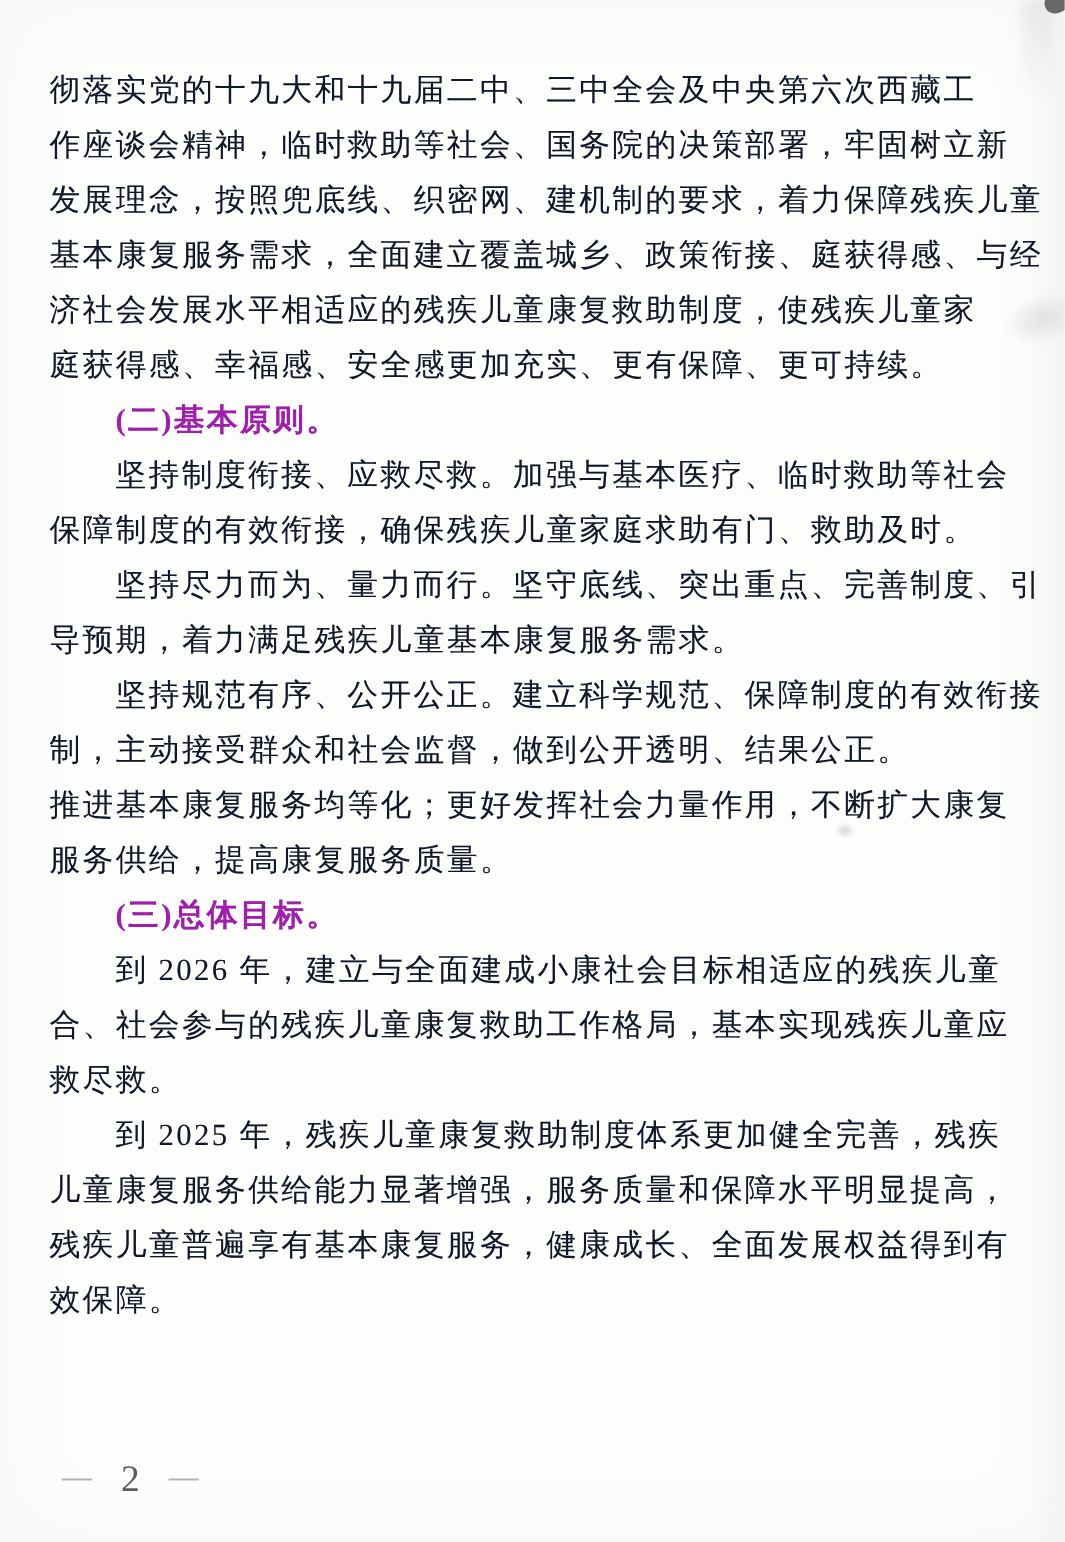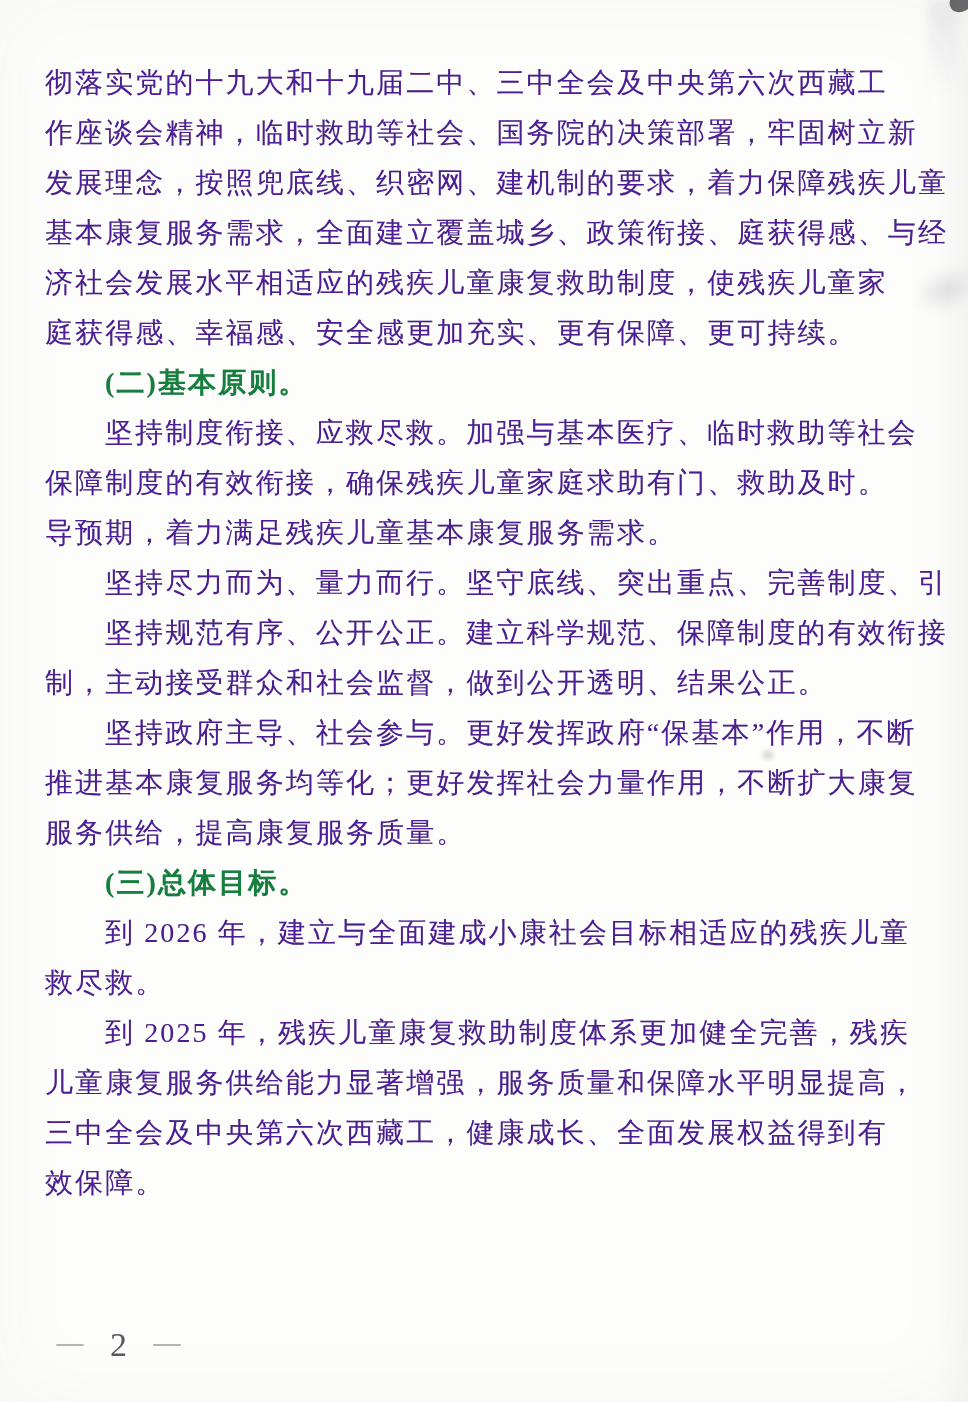--- a/index.html
+++ b/index.html
@@ -30,29 +30,29 @@
     left: 45px;
     top: 58px;
     width: 890px;
   }
   .line {
     height: 50px;
     line-height: 50px;
     font-size: 28px;
     letter-spacing: 2.1px;
     white-space: nowrap;
-    color: #4c1d95;
+    color: #0f172a;
     text-shadow: 0 0 0.6px rgba(126,128,132,0.55);
   }
   .line.para, .line.heading {
     padding-left: 60px;
   }
   .line.heading {
     font-weight: 700;
-    color: #15803d;
+    color: #a21caf;
   }
   .footer {
     position: absolute;
     left: 56px;
     top: 1322px;
     height: 46px;
     display: flex;
     align-items: center;
   }
   .footer .dash {
@@ -116,33 +116,33 @@
   <div class="text-block" id="text-block">
       <div class="line">彻落实党的十九大和十九届二中、三中全会及中央第六次西藏工</div>
       <div class="line">作座谈会精神，临时救助等社会、国务院的决策部署，牢固树立新</div>
       <div class="line">发展理念，按照兜底线、织密网、建机制的要求，着力保障残疾儿童</div>
       <div class="line">基本康复服务需求，全面建立覆盖城乡、政策衔接、庭获得感、与经</div>
       <div class="line">济社会发展水平相适应的残疾儿童康复救助制度，使残疾儿童家</div>
       <div class="line">庭获得感、幸福感、安全感更加充实、更有保障、更可持续。</div>
       <div class="line heading">(二)基本原则。</div>
       <div class="line para">坚持制度衔接、应救尽救。加强与基本医疗、临时救助等社会</div>
       <div class="line">保障制度的有效衔接，确保残疾儿童家庭求助有门、救助及时。</div>
+      <div class="line para">坚持尽力而为、量力而行。坚守底线、突出重点、完善制度、引</div>
       <div class="line">导预期，着力满足残疾儿童基本康复服务需求。</div>
-      <div class="line para">坚持尽力而为、量力而行。坚守底线、突出重点、完善制度、引</div>
       <div class="line para">坚持规范有序、公开公正。建立科学规范、保障制度的有效衔接</div>
       <div class="line">制，主动接受群众和社会监督，做到公开透明、结果公正。</div>
-      <div class="line para">坚持政府主导、社会参与。更好发挥政府“保基本”作用，不断</div>
       <div class="line">推进基本康复服务均等化；更好发挥社会力量作用，不断扩大康复</div>
       <div class="line">服务供给，提高康复服务质量。</div>
       <div class="line heading">(三)总体目标。</div>
       <div class="line para">到 2026 年，建立与全面建成小康社会目标相适应的残疾儿童</div>
+      <div class="line">合、社会参与的残疾儿童康复救助工作格局，基本实现残疾儿童应</div>
       <div class="line">救尽救。</div>
       <div class="line para">到 2025 年，残疾儿童康复救助制度体系更加健全完善，残疾</div>
       <div class="line">儿童康复服务供给能力显著增强，服务质量和保障水平明显提高，</div>
-      <div class="line">三中全会及中央第六次西藏工，健康成长、全面发展权益得到有</div>
+      <div class="line">残疾儿童普遍享有基本康复服务，健康成长、全面发展权益得到有</div>
       <div class="line">效保障。</div>
     </div>
 
   <div class="footer">
     <div class="dash"></div>
     <div class="page-num">2</div>
     <div class="dash"></div>
   </div>
 
 </div>

